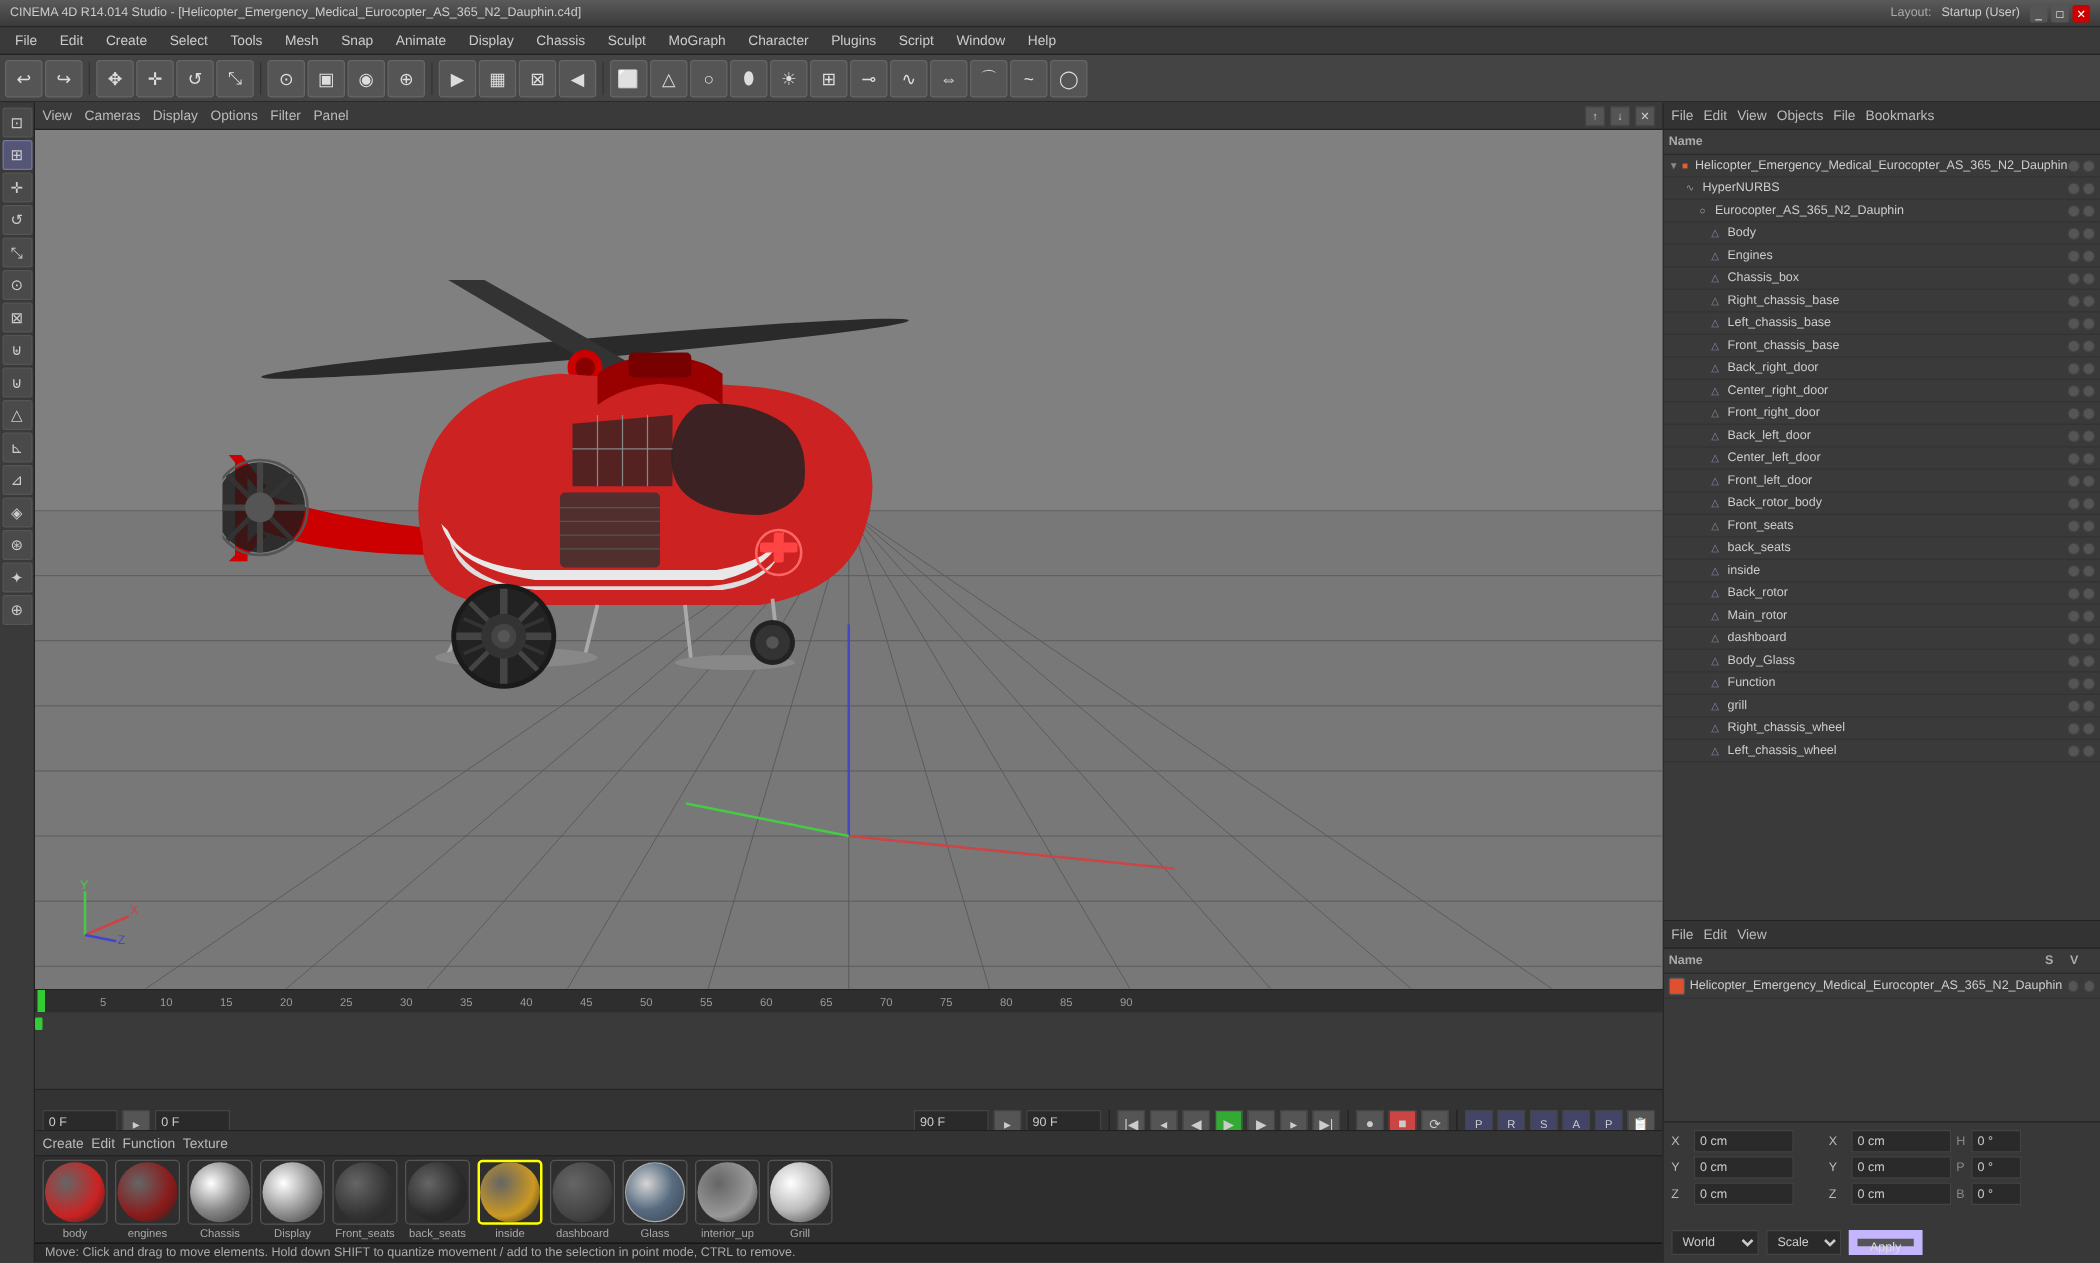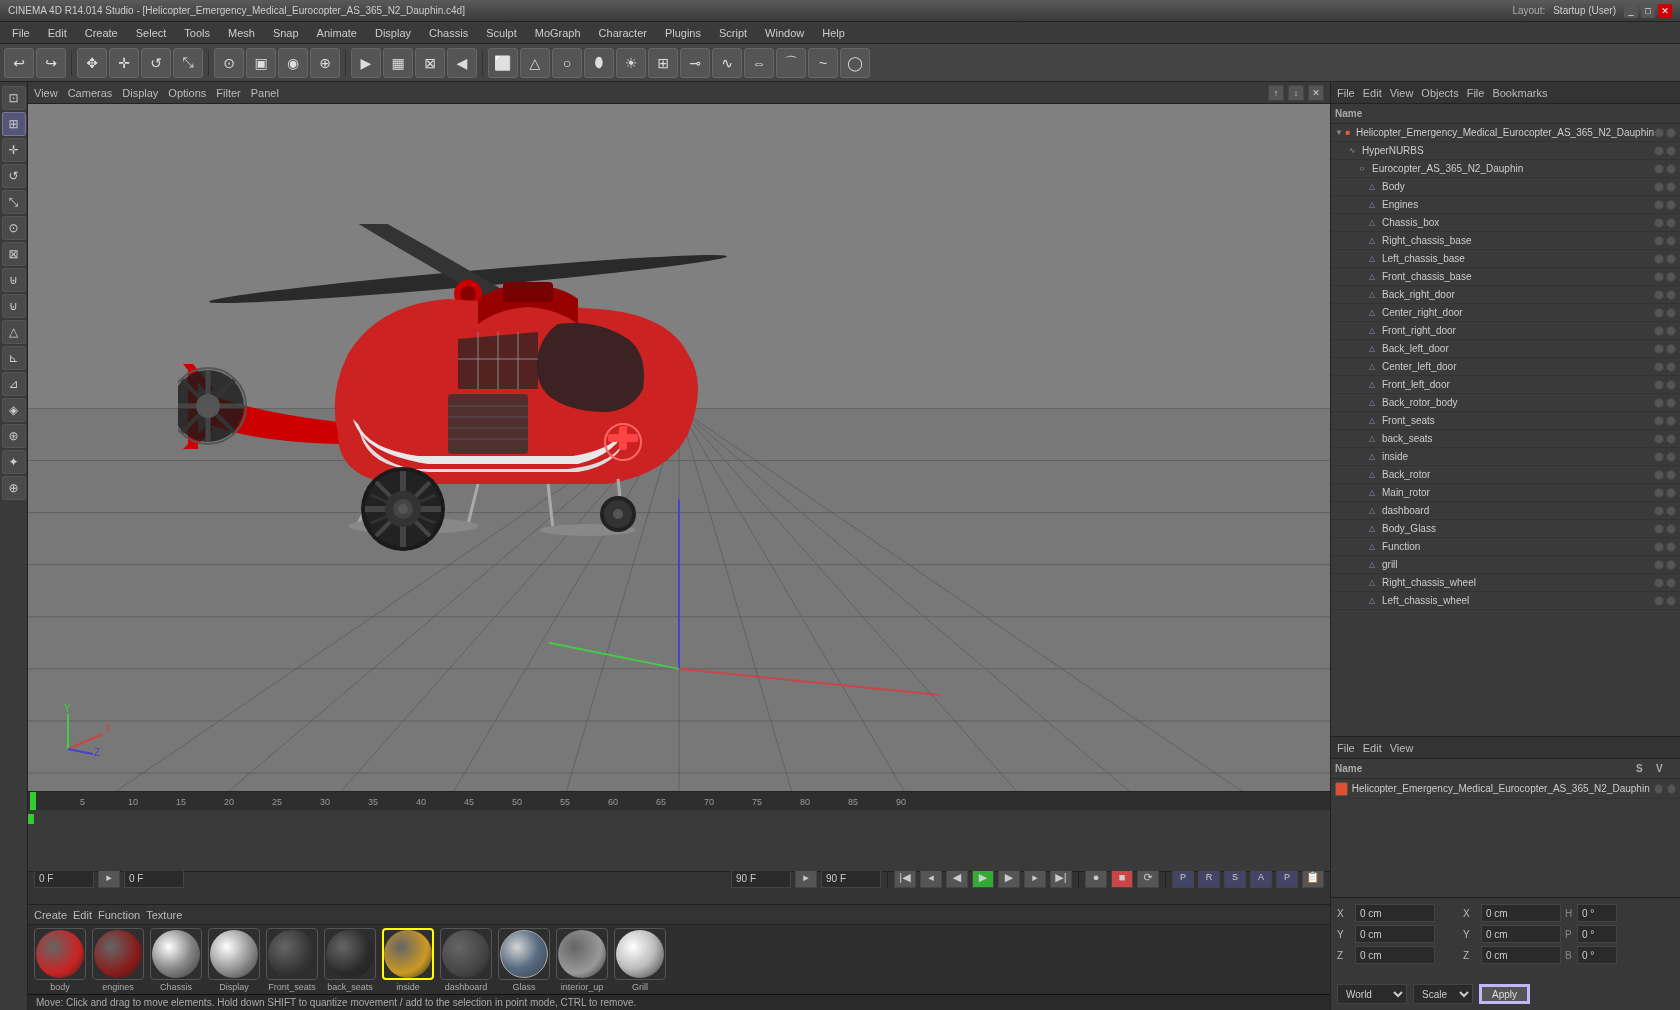--- a/index.html
+++ b/index.html
@@ -107,21 +107,21 @@
     }
     #timeline-track {
       flex: 1; background: #3a3a3a; position: relative;
     }
     .green-bar {
       position: absolute; left: 0; top: 4px; height: 10px; width: 6px; background: #3c3; border-radius: 1px;
     }
 
     
     #transport-bar {
-      height: 30px; background: #333; display: flex; align-items: flex-end; padding: 16px 6px; gap: 4px;
+      height: 30px; background: #333; display: flex; align-items: flex-start; padding: 16px 6px; gap: 4px;
       border-top: 1px solid #222;
     }
     .transport-field {
       width: 60px; height: 20px; background: #2a2a2a; border: 1px solid #444; color: #ccc;
       font-size: 10px; padding: 0 4px; display: flex; align-items: center;
     }
     .t-btn {
       width: 22px; height: 22px; background: #555; border: 1px solid #444;
       display: flex; align-items: center; justify-content: center; cursor: pointer;
       color: #ccc; font-size: 11px;
@@ -231,21 +231,21 @@
     }
     #world-select {
       background: #2a2a2a; border: 1px solid #444; color: #ccc; font-size: 10px;
       padding: 2px 4px; height: 20px; min-width: 70px;
     }
     #scale-select {
       background: #2a2a2a; border: 1px solid #444; color: #ccc; font-size: 10px;
       padding: 2px 4px; height: 20px; min-width: 60px;
     }
     #apply-btn {
-      background: #555; border: 3px solid #c4b5fd; color: #ddd; font-size: 10px;
+      background: #555; border: 7px solid #c4b5fd; color: #ddd; font-size: 10px;
       padding: 2px 10px; height: 20px; cursor: pointer;
     }
 
     
     ::-webkit-scrollbar { width: 8px; height: 8px; }
     ::-webkit-scrollbar-track { background: #2a2a2a; }
     ::-webkit-scrollbar-thumb { background: #555; border-radius: 4px; }
   </style>
 </head>
 <body>

